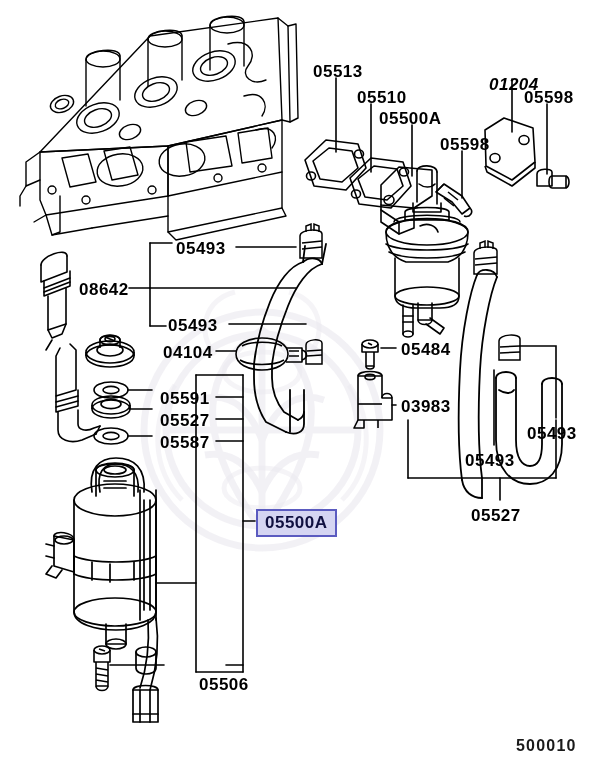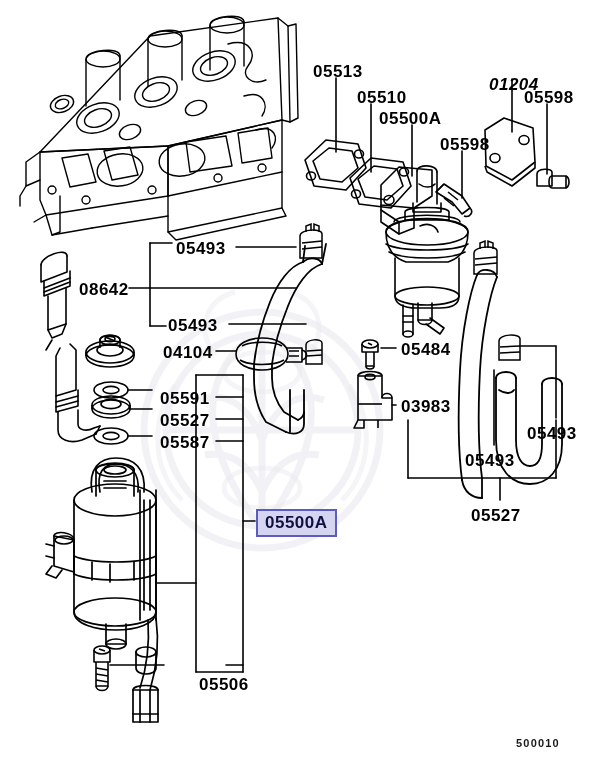--- a/index.html
+++ b/index.html
@@ -7,21 +7,21 @@
        font-family:"Liberation Sans",sans-serif;}
   #stage{position:relative;width:609px;height:768px;background:#fff;}
   #stage svg{position:absolute;left:0;top:0;}
   .lbl{position:absolute;font-family:"Liberation Sans",sans-serif;
        font-size:17px;font-weight:700;color:#000;letter-spacing:0.5px;
        white-space:nowrap;line-height:1;}
   .hl{position:absolute;font-family:"Liberation Sans",sans-serif;
       font-size:17px;font-weight:700;letter-spacing:0.5px;white-space:nowrap;
       line-height:1;padding:3px 7px 4px 7px;}
   .foot{position:absolute;font-family:"Liberation Sans",sans-serif;
-        font-size:11px;font-weight:700;color:#1a1a1a;letter-spacing:1.2px;}
+        font-size:16px;font-weight:700;color:#1a1a1a;letter-spacing:1.2px;}
 </style>
 </head>
 <body>
 
 <div id="stage">
 
   <svg width="609" height="768" viewBox="0 0 609 768">
 
     <g opacity="0.55" fill="none" stroke="#e9e7ee" stroke-width="7">
       <circle cx="262" cy="430" r="118"></circle>

